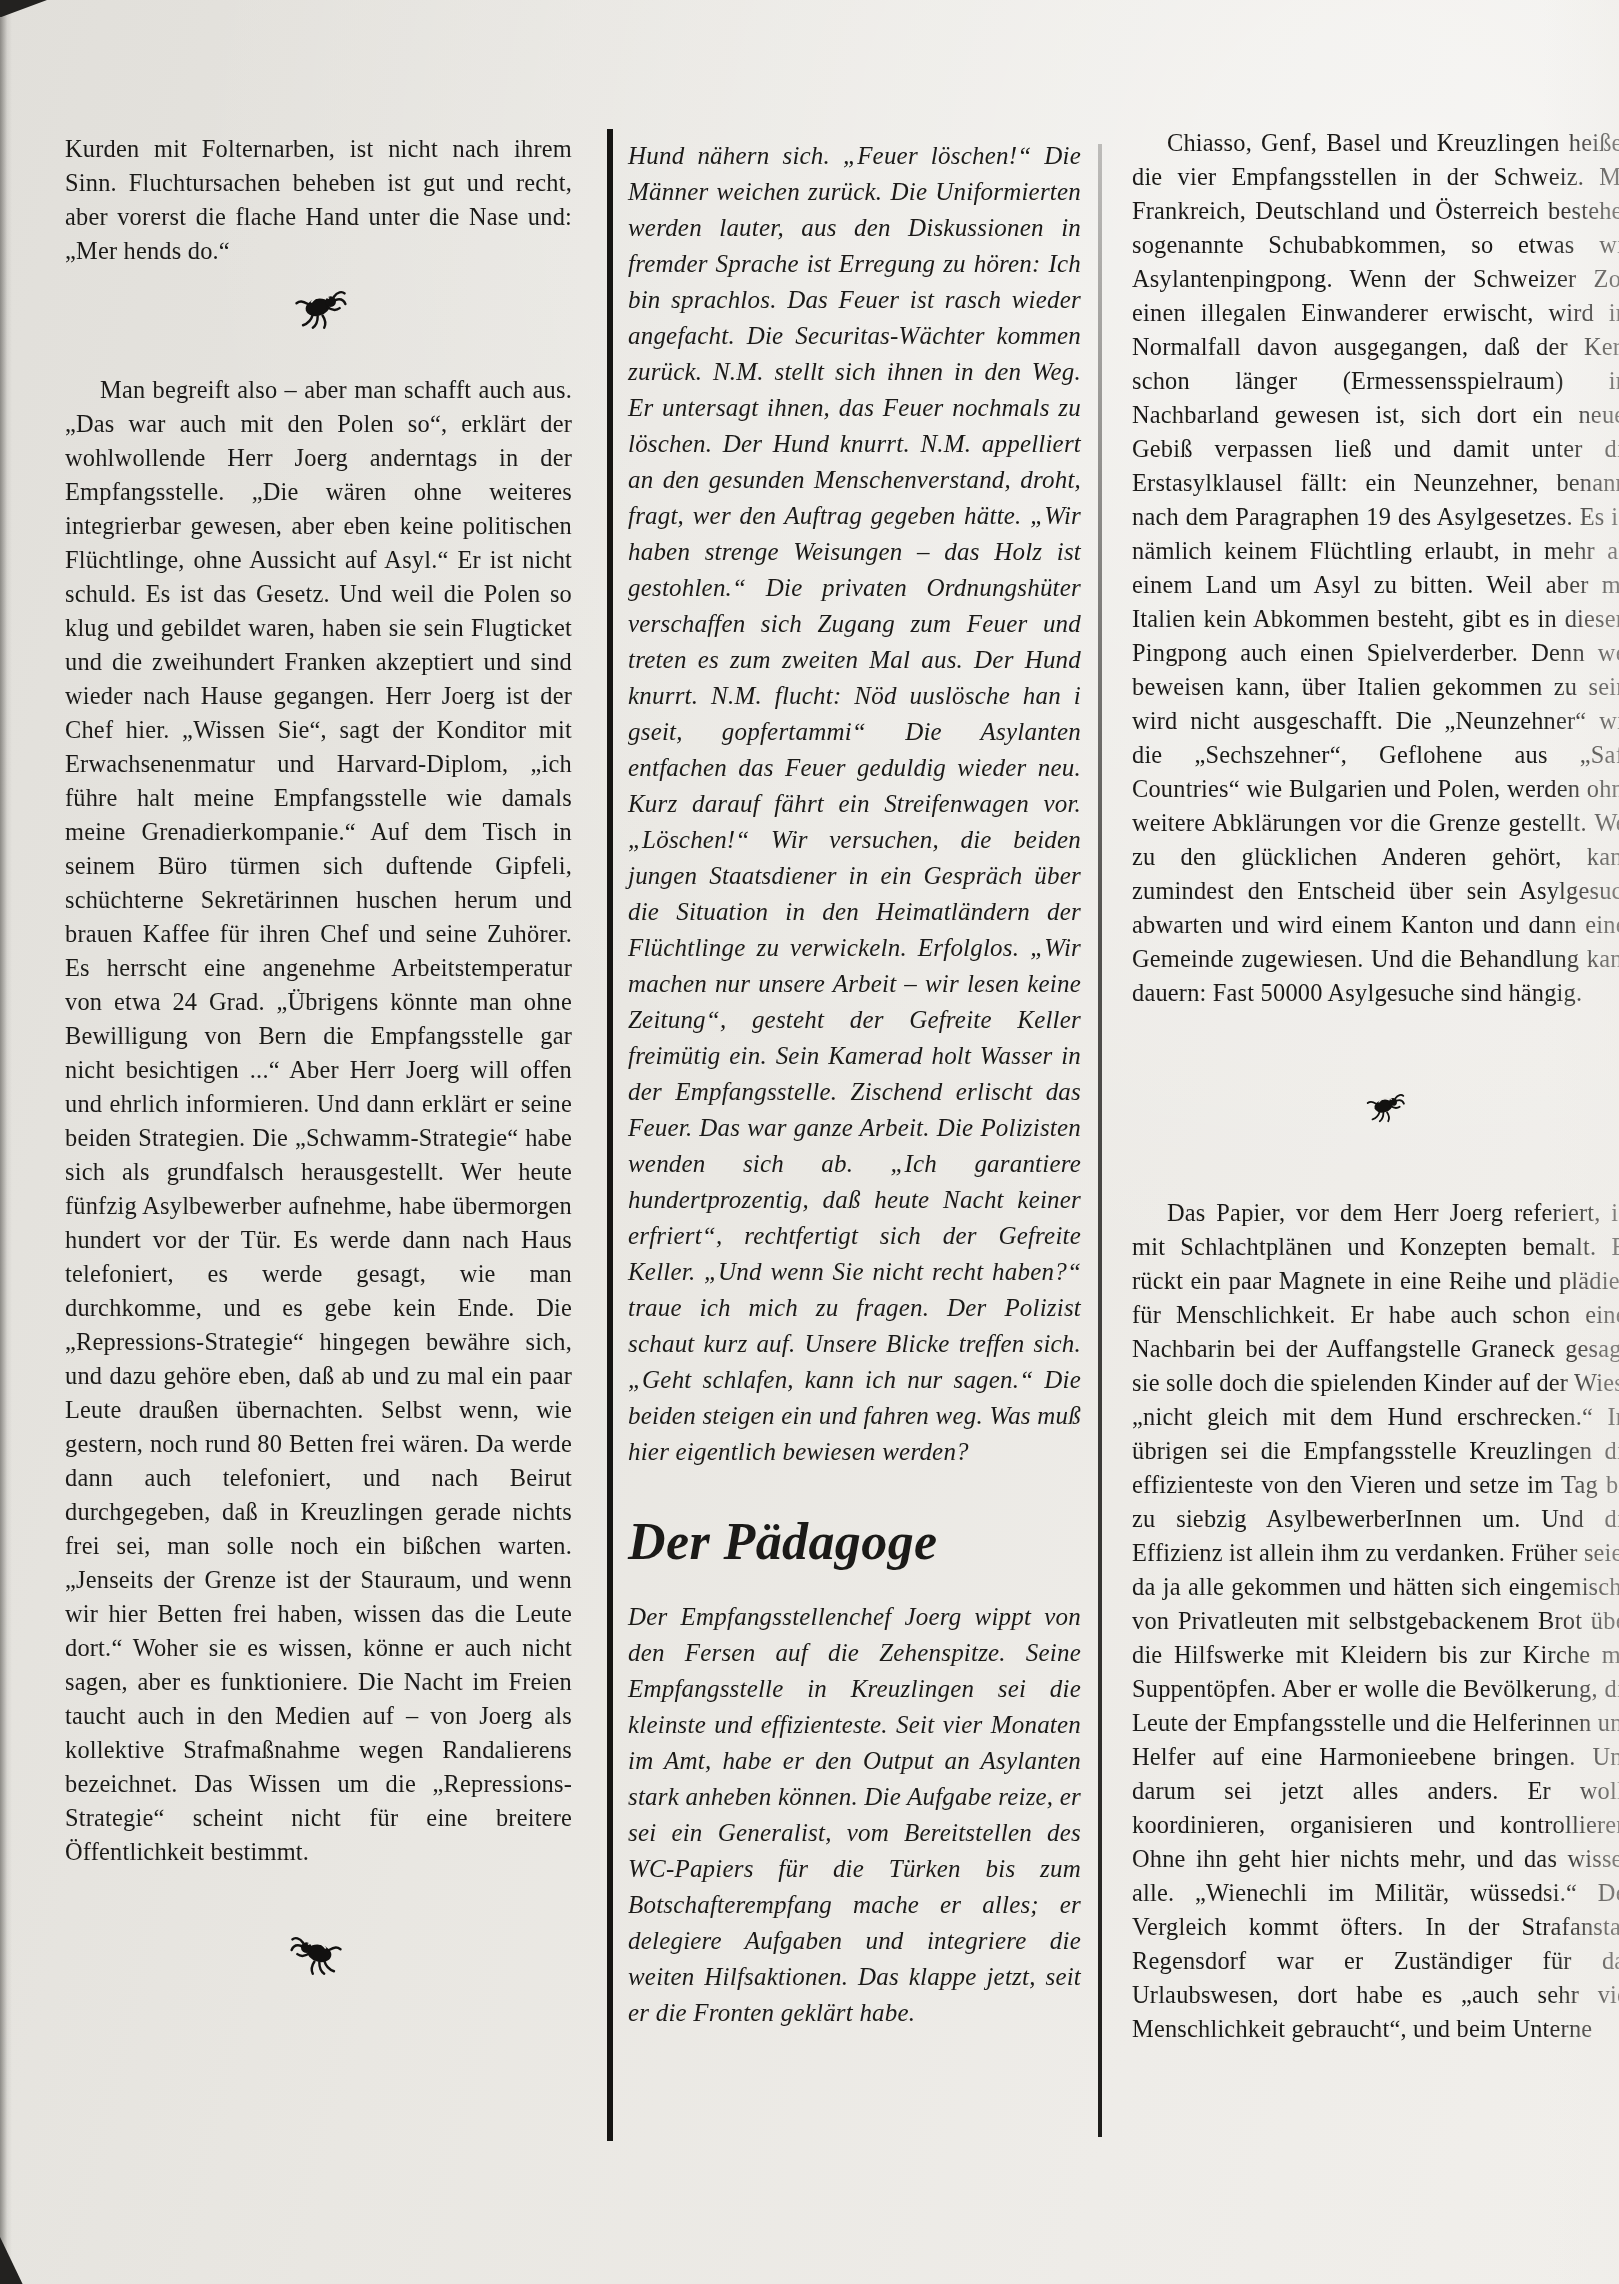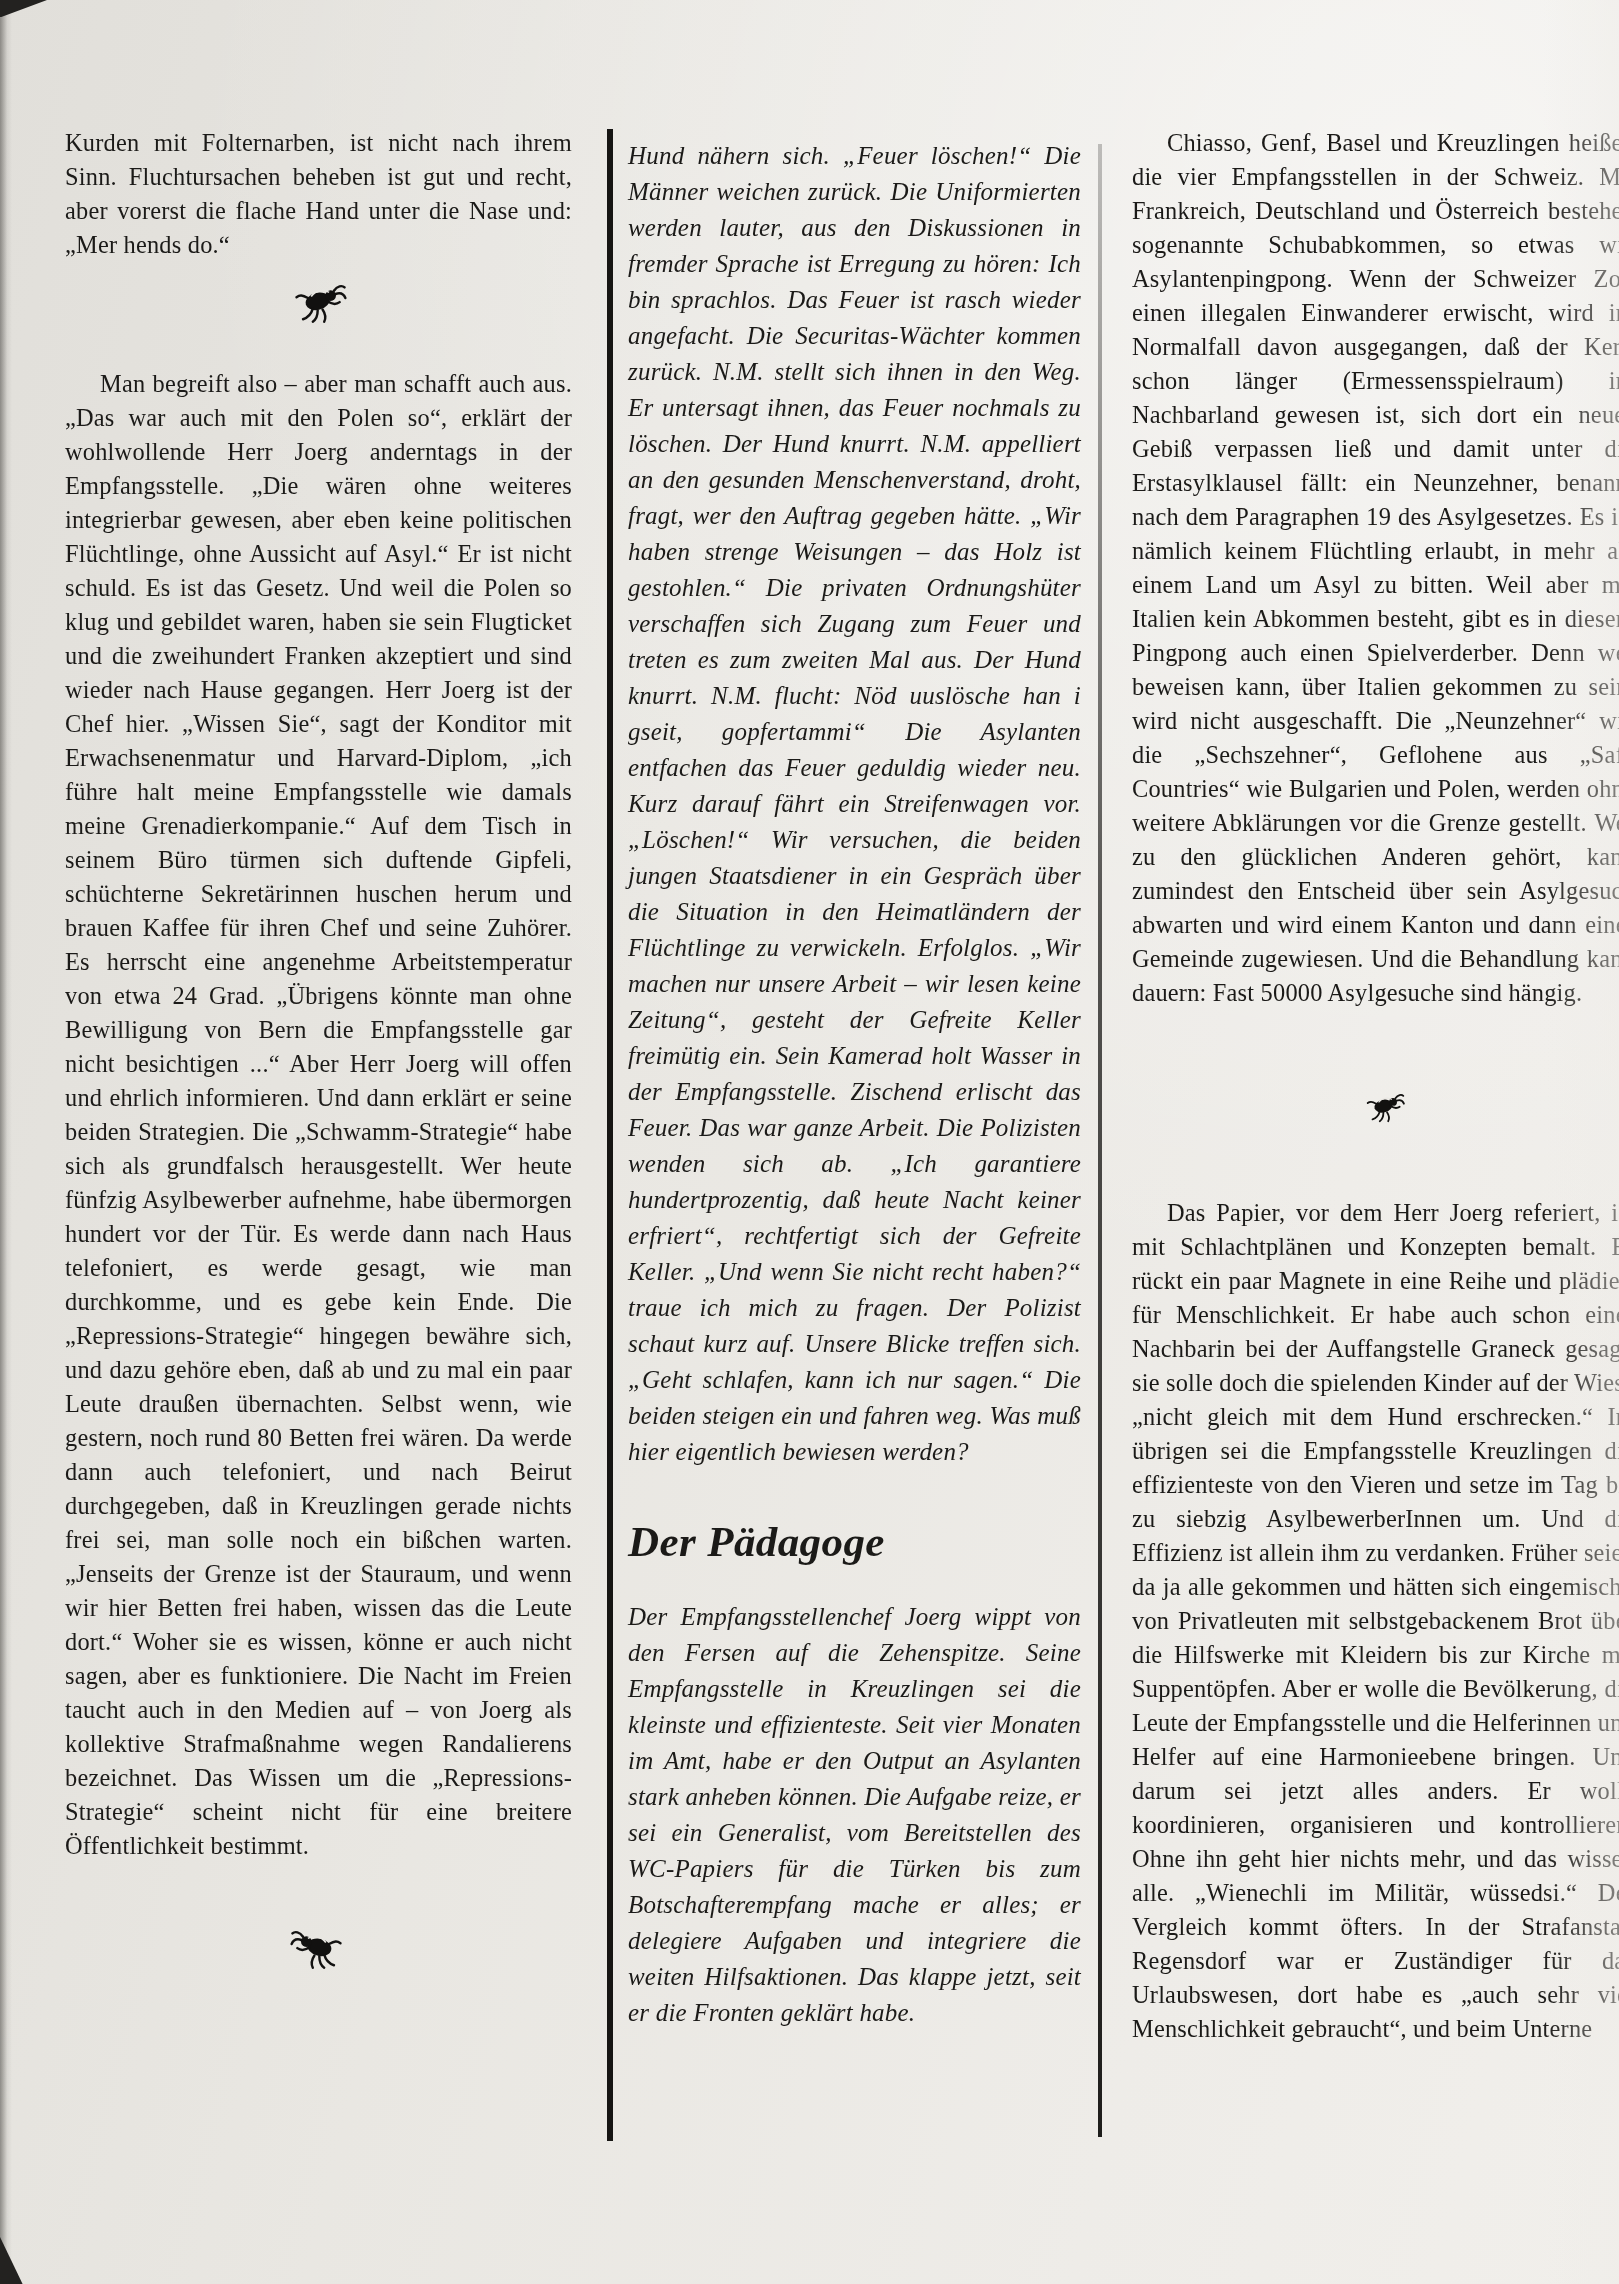--- a/index.html
+++ b/index.html
@@ -22,25 +22,25 @@
                 clip-path:polygon(0 0,0 100%,100% 100%); }
   .fade-right { position:absolute; right:0; top:0; width:78px; height:100%; pointer-events:none;
                 background:linear-gradient(to right, rgba(238,236,232,0), rgba(238,236,232,0.5)); }
 
   
   .col { position:absolute; text-align:justify; font-family:"Liberation Serif", serif;
          font-size:24.4px; line-height:34px; letter-spacing:0.2px; }
   .col p { margin:0; hyphens:auto; -webkit-hyphens:auto; }
   .col p.indent { text-indent:35px; }
 
-  .col1 { left:65px;   top:126px; width:507px; }
+  .col1 { left:65px;   top:132px; width:507px; }
   .col2 { left:628px;  top:138px; width:453px; font-style:italic; font-size:25px; line-height:36px; }
   .col3 { left:1132px; top:126px; width:503px; height:2030px; overflow:hidden; }
 
-  .heading { font-weight:bold; font-style:italic; font-size:43px; line-height:45px;
+  .heading { font-weight:bold; font-style:italic; font-size:52px; line-height:45px;
              margin:49px 0 35px 0; letter-spacing:0.4px; text-align:left; }
 
   
   .rule { position:absolute; }
   .rule-1 { left:607px;  top:129px; width:6.1px; height:2012px; background:#161513; }
   .rule-2 { left:1098px; top:144px; width:3.5px; height:1993px;
             background:linear-gradient(to bottom, rgba(30,29,27,0.25), rgba(30,29,27,0.75) 40%, #1e1d1b); }
 
   
   .fly-sep { display:flex; justify-content:center; }

